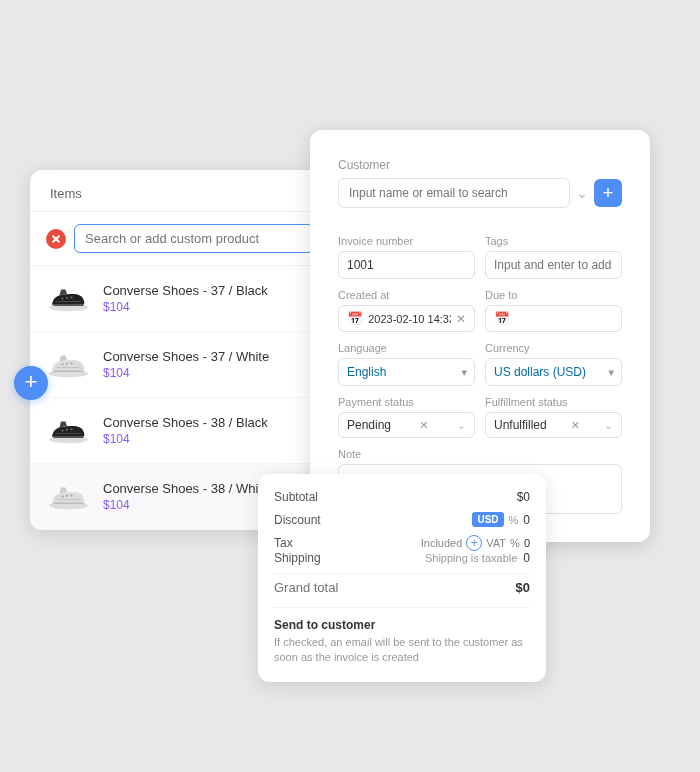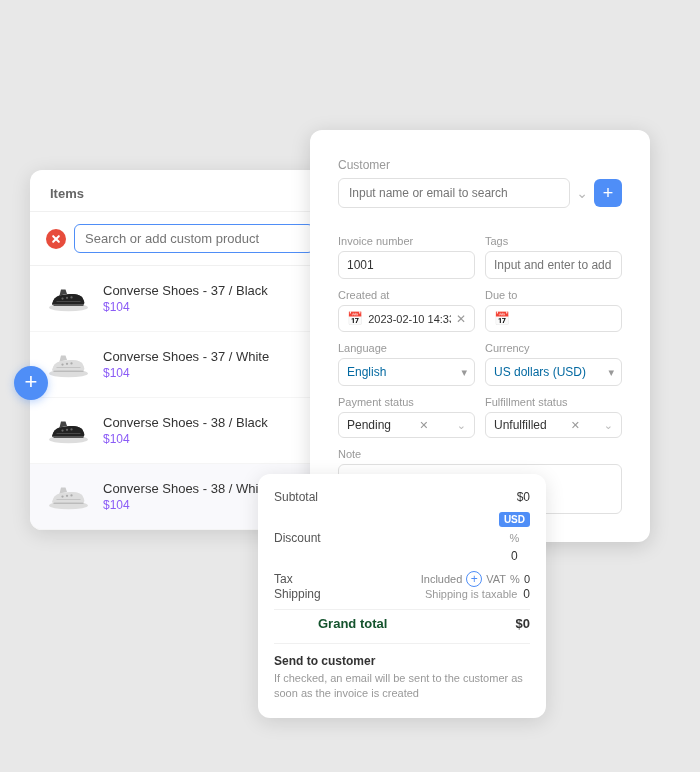--- a/index.html
+++ b/index.html
@@ -28,21 +28,21 @@
     .items-header {
       display: flex;
       justify-content: space-between;
       padding: 16px 20px 10px 20px;
       border-bottom: 1px solid #f0f0f0;
     }
 
     .items-header-label {
       font-size: 13px;
       color: #666;
-      font-weight: 700;
+      font-weight: 400;
     }
 
     .search-row {
       display: flex;
       align-items: center;
       padding: 12px 16px;
       gap: 8px;
       border-bottom: 1px solid #f0f0f0;
     }
 
@@ -368,21 +368,20 @@
       justify-content: space-between;
       align-items: center;
       margin-bottom: 8px;
       font-size: 12px;
     }
 
     .discount-controls {
       display: flex;
       align-items: center;
       gap: 5px;
-      flex-direction: column;
     }
 
     .usd-badge {
       background: #4f8ef7;
       color: white;
       font-size: 10px;
       font-weight: 600;
       padding: 2px 5px;
       border-radius: 3px;
     }
@@ -423,23 +422,22 @@
     .grand-total-row {
       display: flex;
       justify-content: space-between;
       align-items: center;
       padding-top: 6px;
       border-top: 1px solid #f0f0f0;
       font-size: 13px;
     }
 
     .grand-label {
-      color: #14532d;
-      font-weight: 700;
-      margin-left: 44px;
+      color: #737373;
+      font-weight: 400;
     }
 
     .grand-value {
       color: #333;
       font-weight: 600;
     }
 
     .send-section {
       margin-top: 12px;
       padding-top: 10px;

